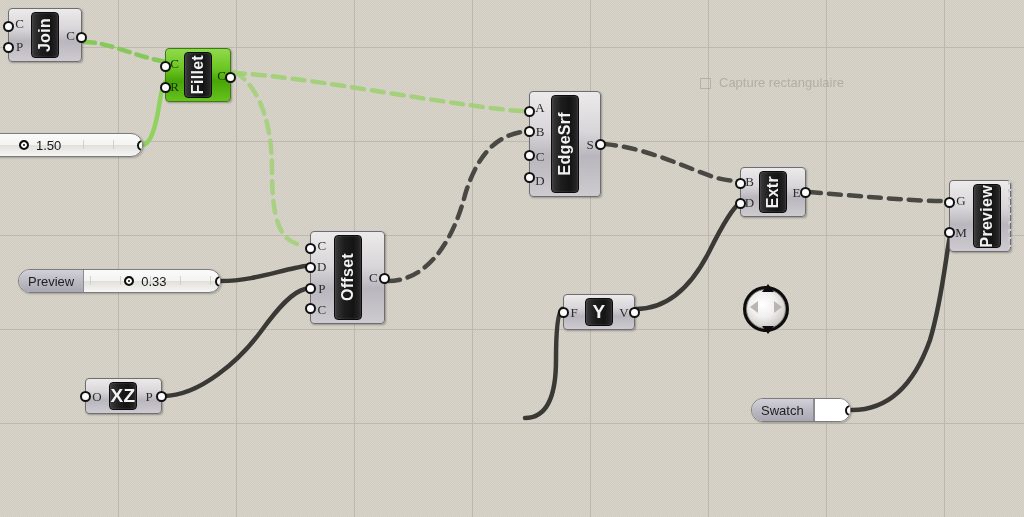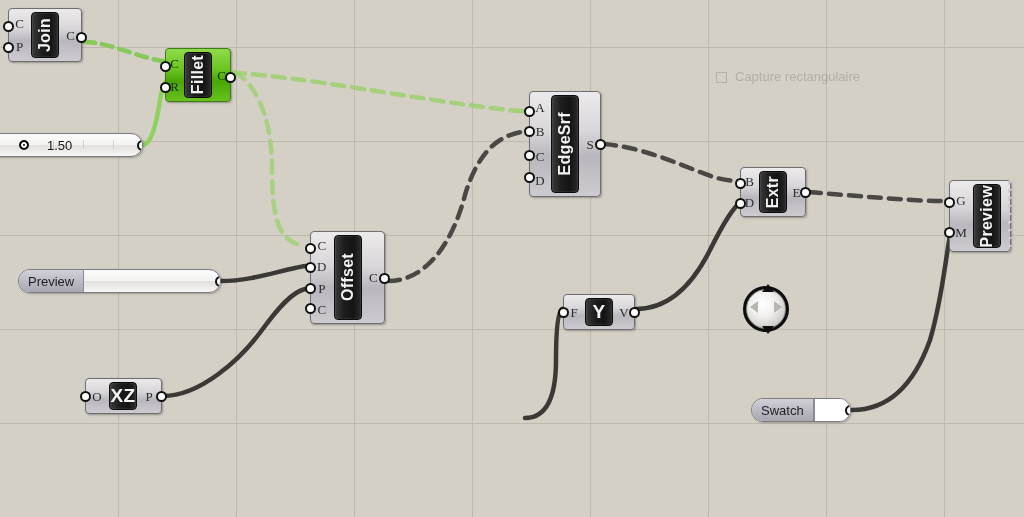--- a/index.html
+++ b/index.html
@@ -96,21 +96,21 @@
     background-image:linear-gradient(to right,#c8c6c0 1px,transparent 1px);
     background-size:30px 100%;opacity:0.75;
   }
   .slider .grip{
     width:10px;height:10px;border-radius:50%;
     background:#0d0d0d;border:2px solid #0d0d0d;box-sizing:border-box;
     box-shadow:inset 0 0 0 2px #fff;
     position:relative;z-index:2;
   }
   .slider .val{
-    position:relative;z-index:2;margin-left:18px;font-size:13px;color:#17171a;
+    position:relative;z-index:2;margin-left:7px;font-size:13px;color:#17171a;
     font-family:"Liberation Sans", sans-serif;
   }
   .slider .swatchbox{
     flex:1;background:#ffffff;border-left:1px solid #8b8b90;
   }
 
   
   .dial{position:absolute;width:52px;height:52px;}
   .dial .ring{
     position:absolute;left:3px;top:3px;width:46px;height:46px;border-radius:50%;
@@ -181,21 +181,21 @@
       <path d="M 163,396 C 200,396 240,360 262,330 C 278,308 292,292 305,289" stroke="#3b3936" stroke-width="4.5"></path>
 
       <path d="M 525,418 C 548,418 556,395 556,360 C 556,330 558,312 562,309" stroke="#3b3936" stroke-width="4.5"></path>
 
       <path d="M 636,309 C 672,309 695,280 710,250 C 722,226 732,208 740,203" stroke="#3b3936" stroke-width="4.5"></path>
 
       <path d="M 852,410 C 890,410 915,382 930,340 C 942,300 946,255 950,236" stroke="#3b3936" stroke-width="4.5"></path>
     </g>
   </svg>
 
-  <div class="ghost" style="left:700px;top:69px;margin-left:16px;">
+  <div class="ghost" style="left:700px;top:75px;">
     <span class="gbox"></span><span>Capture rectangulaire</span>
   </div>
 
   <div class="comp" id="c-join" style="left:8px;top:8px;width:74px;height:54px;">
     <div class="ports in">
       <div class="port-label">C</div>
       <div class="port-label">P</div>
     </div>
     <div class="namebar">
       <span>Join</span>
@@ -325,20 +325,25 @@
     <div class="track">
       <div class="ticks"></div>
       <div class="grip" style="margin-left:32px;"></div>
       <div class="val">1.50</div>
     </div>
     <div class="nib" style="right:-6px;top:6px;"></div>
   </div>
 
   <div class="slider" id="s-distance" style="left:18px;top:269px;width:203px;">
     <div class="nick">Preview</div>
+    <div class="track">
+      <div class="ticks"></div>
+      <div class="grip" style="margin-left:40px;"></div>
+      <div class="val">0.33</div>
+    </div>
     <div class="nib" style="right:-6px;top:6px;"></div>
   </div>
 
 
   <div class="slider" id="s-swatch" style="left:751px;top:398px;width:100px;">
     <div class="nick">Swatch</div>
     <div class="swatchbox" id="swatch-box" style="background: rgb(255, 255, 255);"></div>
     <div class="nib" style="right:-6px;top:6px;"></div>
   </div>
 

